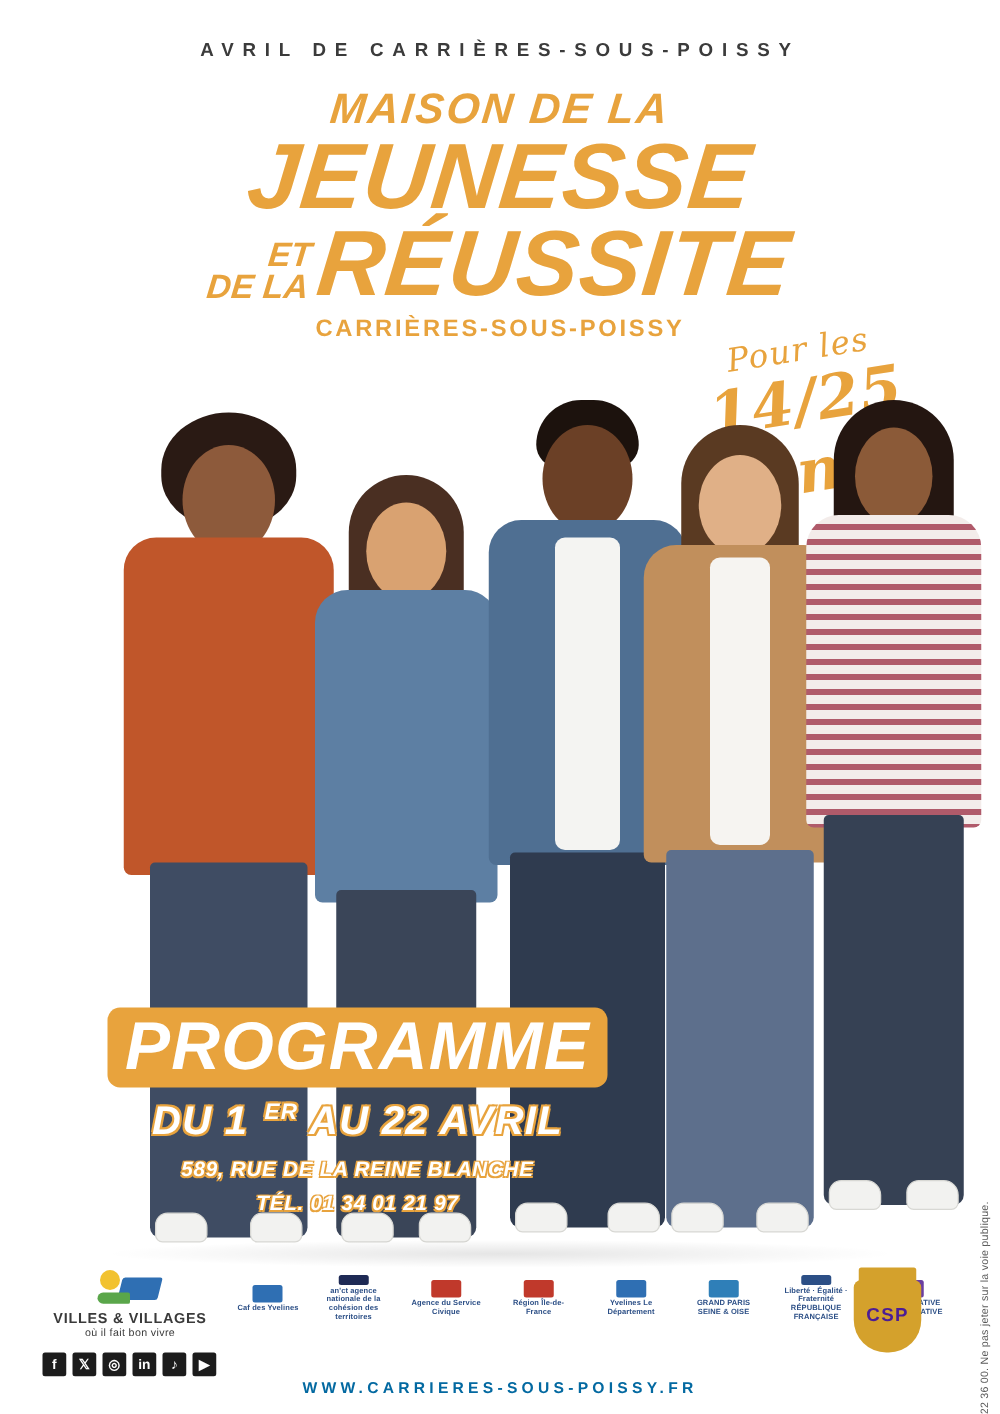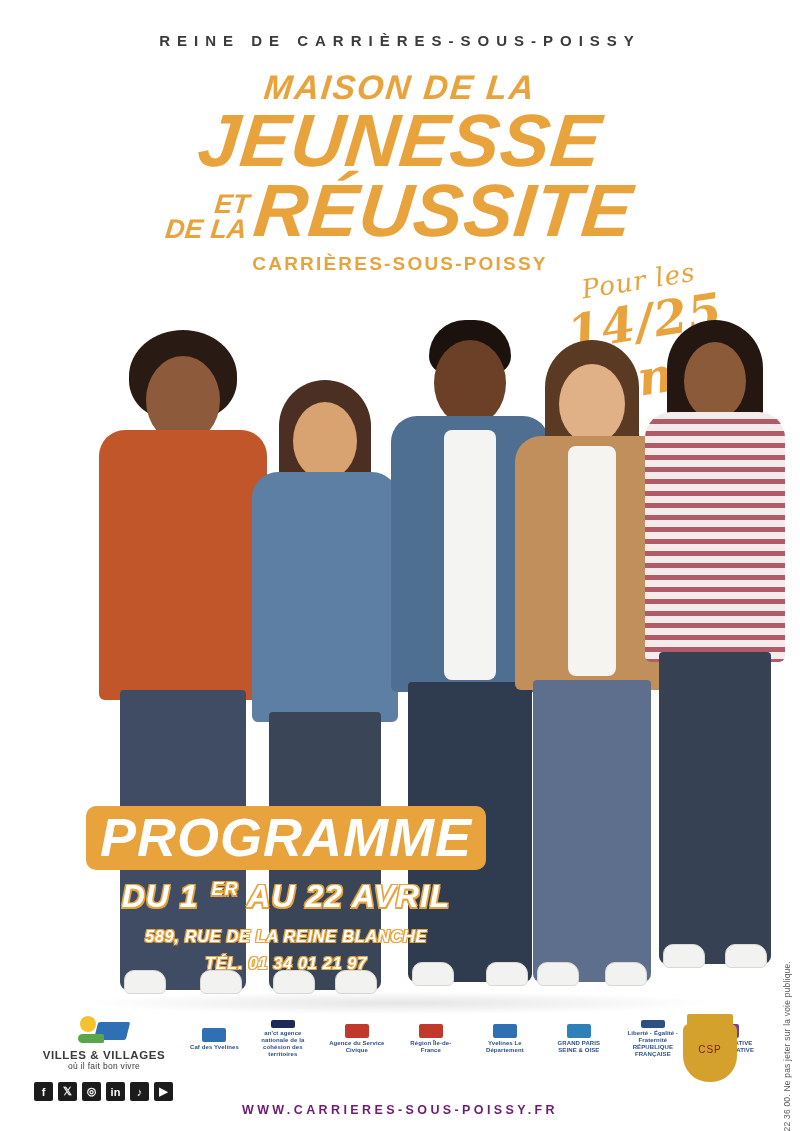--- a/index.html
+++ b/index.html
@@ -337,40 +337,40 @@
   }
   .crest-crown {
     position: absolute; top: -10px; left: 50%;
     transform: translateX(-50%);
     width: 46px; height: 12px;
     background: #d4a12c;
     border-radius: 2px;
   }
   .crest-letters {
     position: absolute; left: 0; right: 0; top: 20px;
-    color: #7f1d1d; font-size: 10px; font-weight: normal;
+    color: #4c1d95; font-size: 15px; font-weight: bold;
     letter-spacing: 1px;
   }
 
   .website {
     position: absolute;
     left: 0; right: 0; bottom: 14px;
     text-align: center;
     font-size: 12.5px;
     font-weight: bold;
     letter-spacing: 3.4px;
-    color: #701a75;
+    color: #0369a1;
   }
 </style>
 </head>
 <body>
 
 <div class="poster">
 
-  <div class="city-line">REINE DE CARRIÈRES-SOUS-POISSY</div>
+  <div class="city-line">AVRIL DE CARRIÈRES-SOUS-POISSY</div>
 
   <div class="title-block">
     <div class="t-maison">MAISON DE LA</div>
     <div class="t-jeunesse">JEUNESSE</div>
     <div class="t-row3">
       <div class="t-etdela">
         <span>ET</span>
         <span>DE LA</span>
       </div>
       <div class="t-reussite">RÉUSSITE</div>

